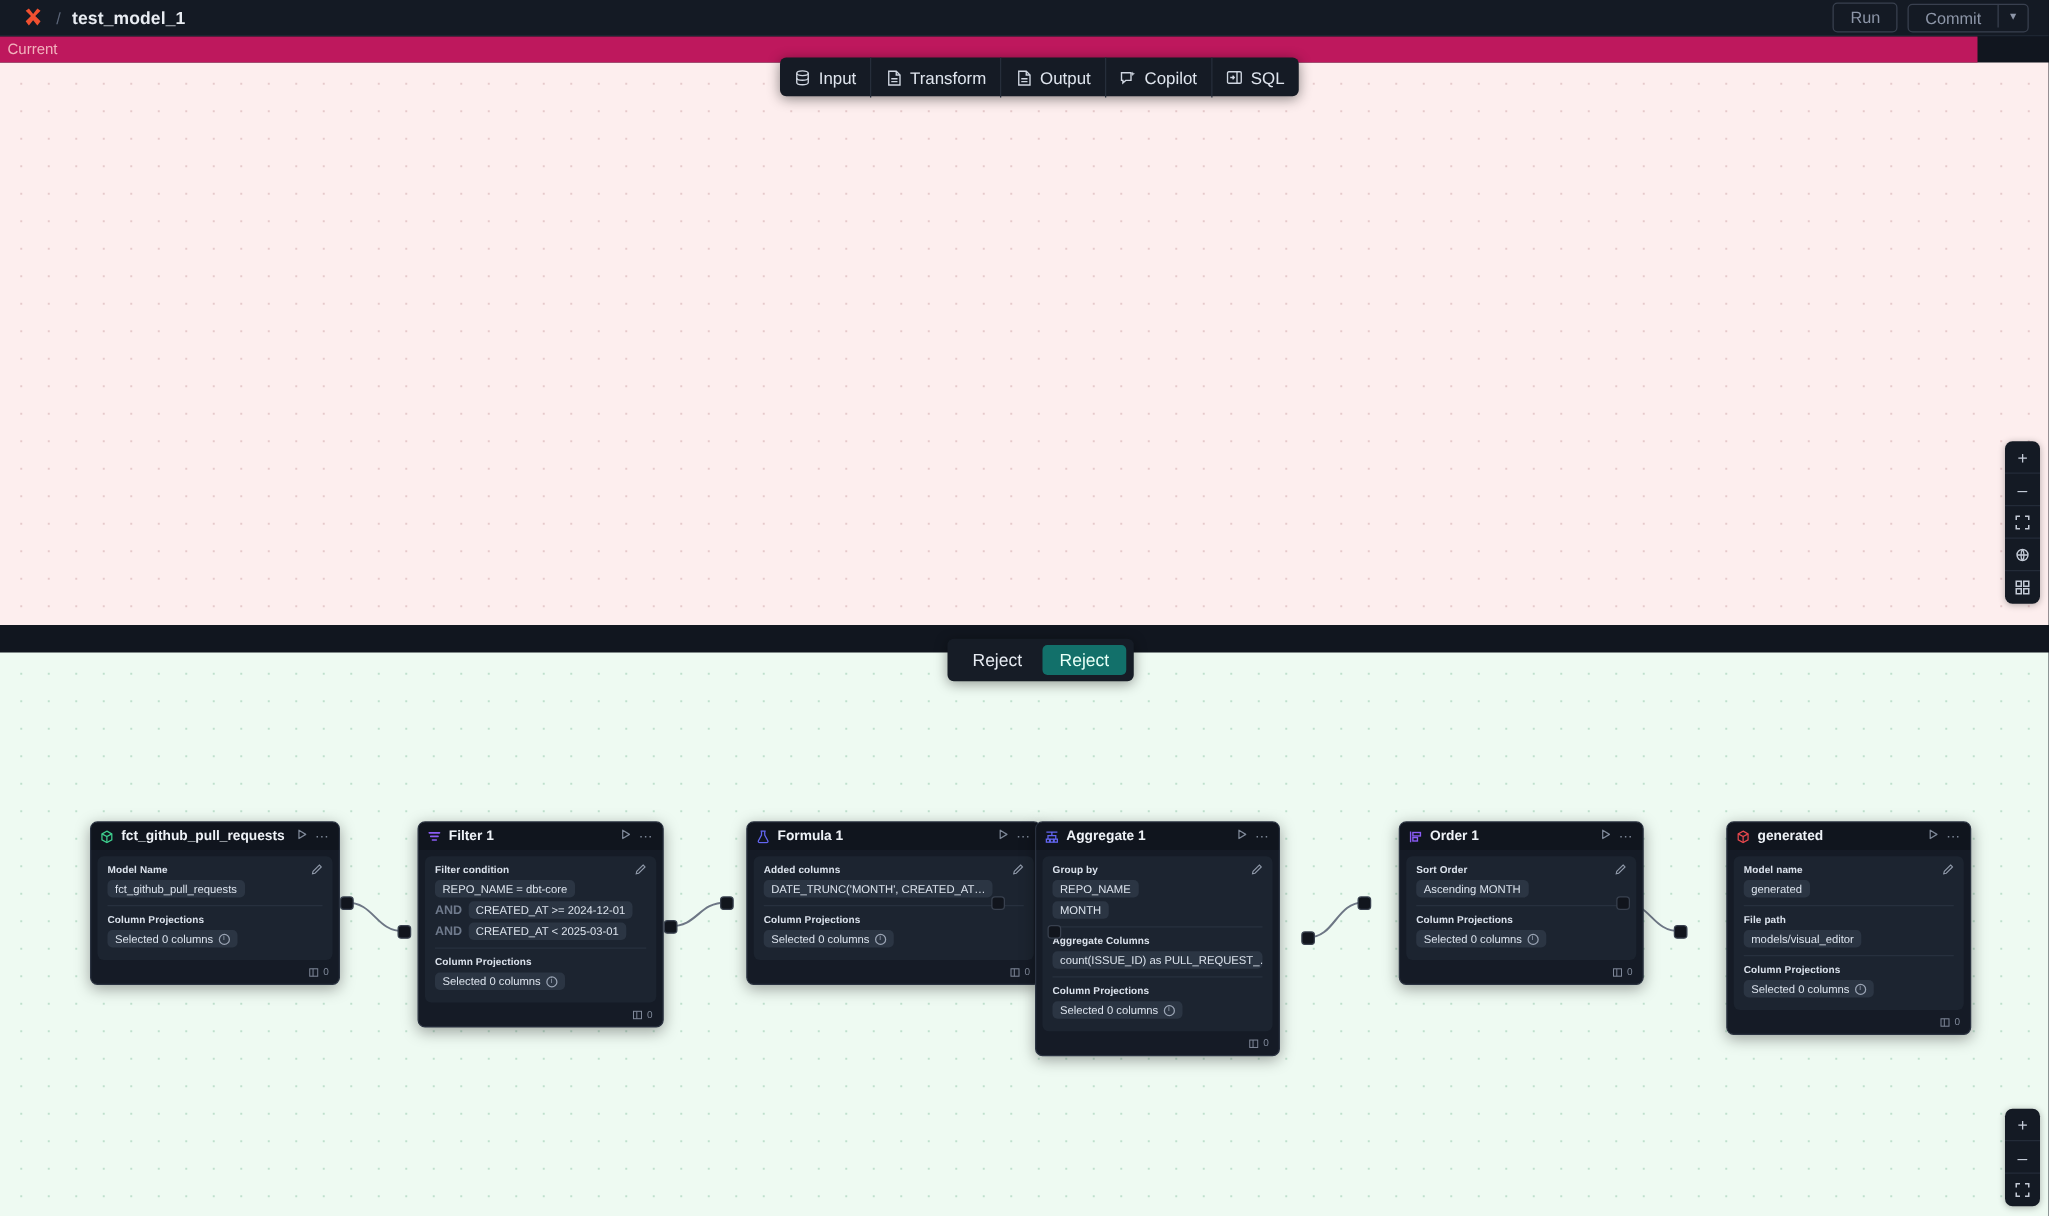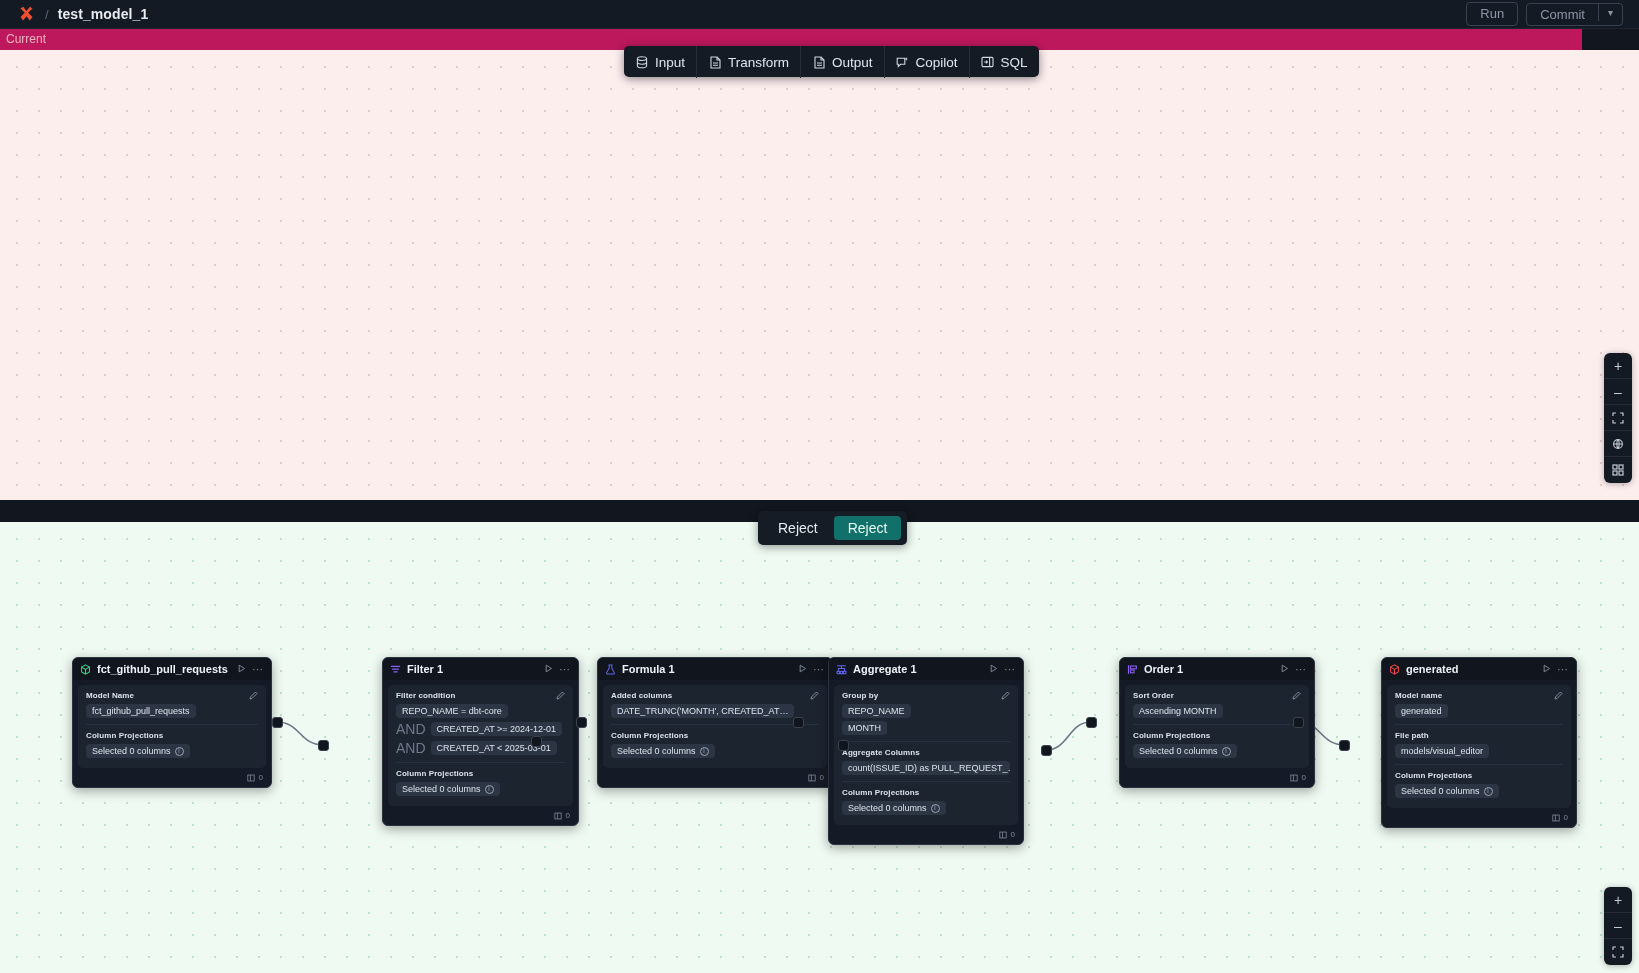--- a/index.html
+++ b/index.html
@@ -155,21 +155,21 @@
   .chiprow:last-child { margin-bottom: 0; }
   .chip {
     display: inline-flex; align-items: center; gap: 4px;
     background: #2b3543; color: #dde4ee;
     border-radius: 4px; padding: 2px 6px;
     font-size: 9px; white-space: nowrap;
     max-width: 100%;
     overflow: hidden; text-overflow: ellipsis;
   }
   .conj { color: #6b7policy; }
-  .conj { color: #6f7a8c; font-size: 14px; font-weight: normal; }
+  .conj { color: #6f7a8c; font-size: 10px; font-weight: bold; }
   .info-i {
     display:inline-flex; align-items:center; justify-content:center;
     width: 9px; height: 9px; border: 1px solid #9aa4b4; border-radius: 50%;
     font-size: 6.5px; color: #9aa4b4; line-height: 1;
   }
   .pencil { position: absolute; right: 0px; top: 0px; color: #8f99a9; font-size: 9px; }
   .node-foot {
     display: flex; align-items: center; justify-content: flex-end;
     gap: 4px;
     padding: 0 8px 5px 8px;
@@ -352,21 +352,21 @@
         <div class="node-foot">
           <span class="foot-ico">
             <svg width="8" height="8" viewBox="0 0 10 10" fill="none" stroke="#7f8899" stroke-width="1">
               <rect x="1" y="1.3" width="8" height="7.4"></rect>
               <path d="M4.3 1.3v7.4"></path>
             </svg>
           </span>
           <span>0</span>
         </div>
       </div>
-      <div class="node" style="left: 334px; top: 657px; width: 197px; margin-left: 48px;">
+      <div class="node" style="left: 334px; top: 657px; width: 197px;">
         <div class="node-head">
           <span class="node-ico">
             <svg width="11" height="11" viewBox="0 0 12 12" stroke="#8b5cf6" stroke-width="1.4" stroke-linecap="round">
               <path d="M1.5 2.5h9M2.8 5.6h6.4M4.3 8.7h3.4"></path>
             </svg>
           </span>
           <span class="node-title">Filter 1</span>
           <span class="node-run"><svg width="9" height="9" viewBox="0 0 10 10" fill="none" stroke="#7d8797" stroke-width="1.1" stroke-linejoin="round">
               <path d="M2.4 1.3l6 3.7-6 3.7z"></path>
             </svg></span>

